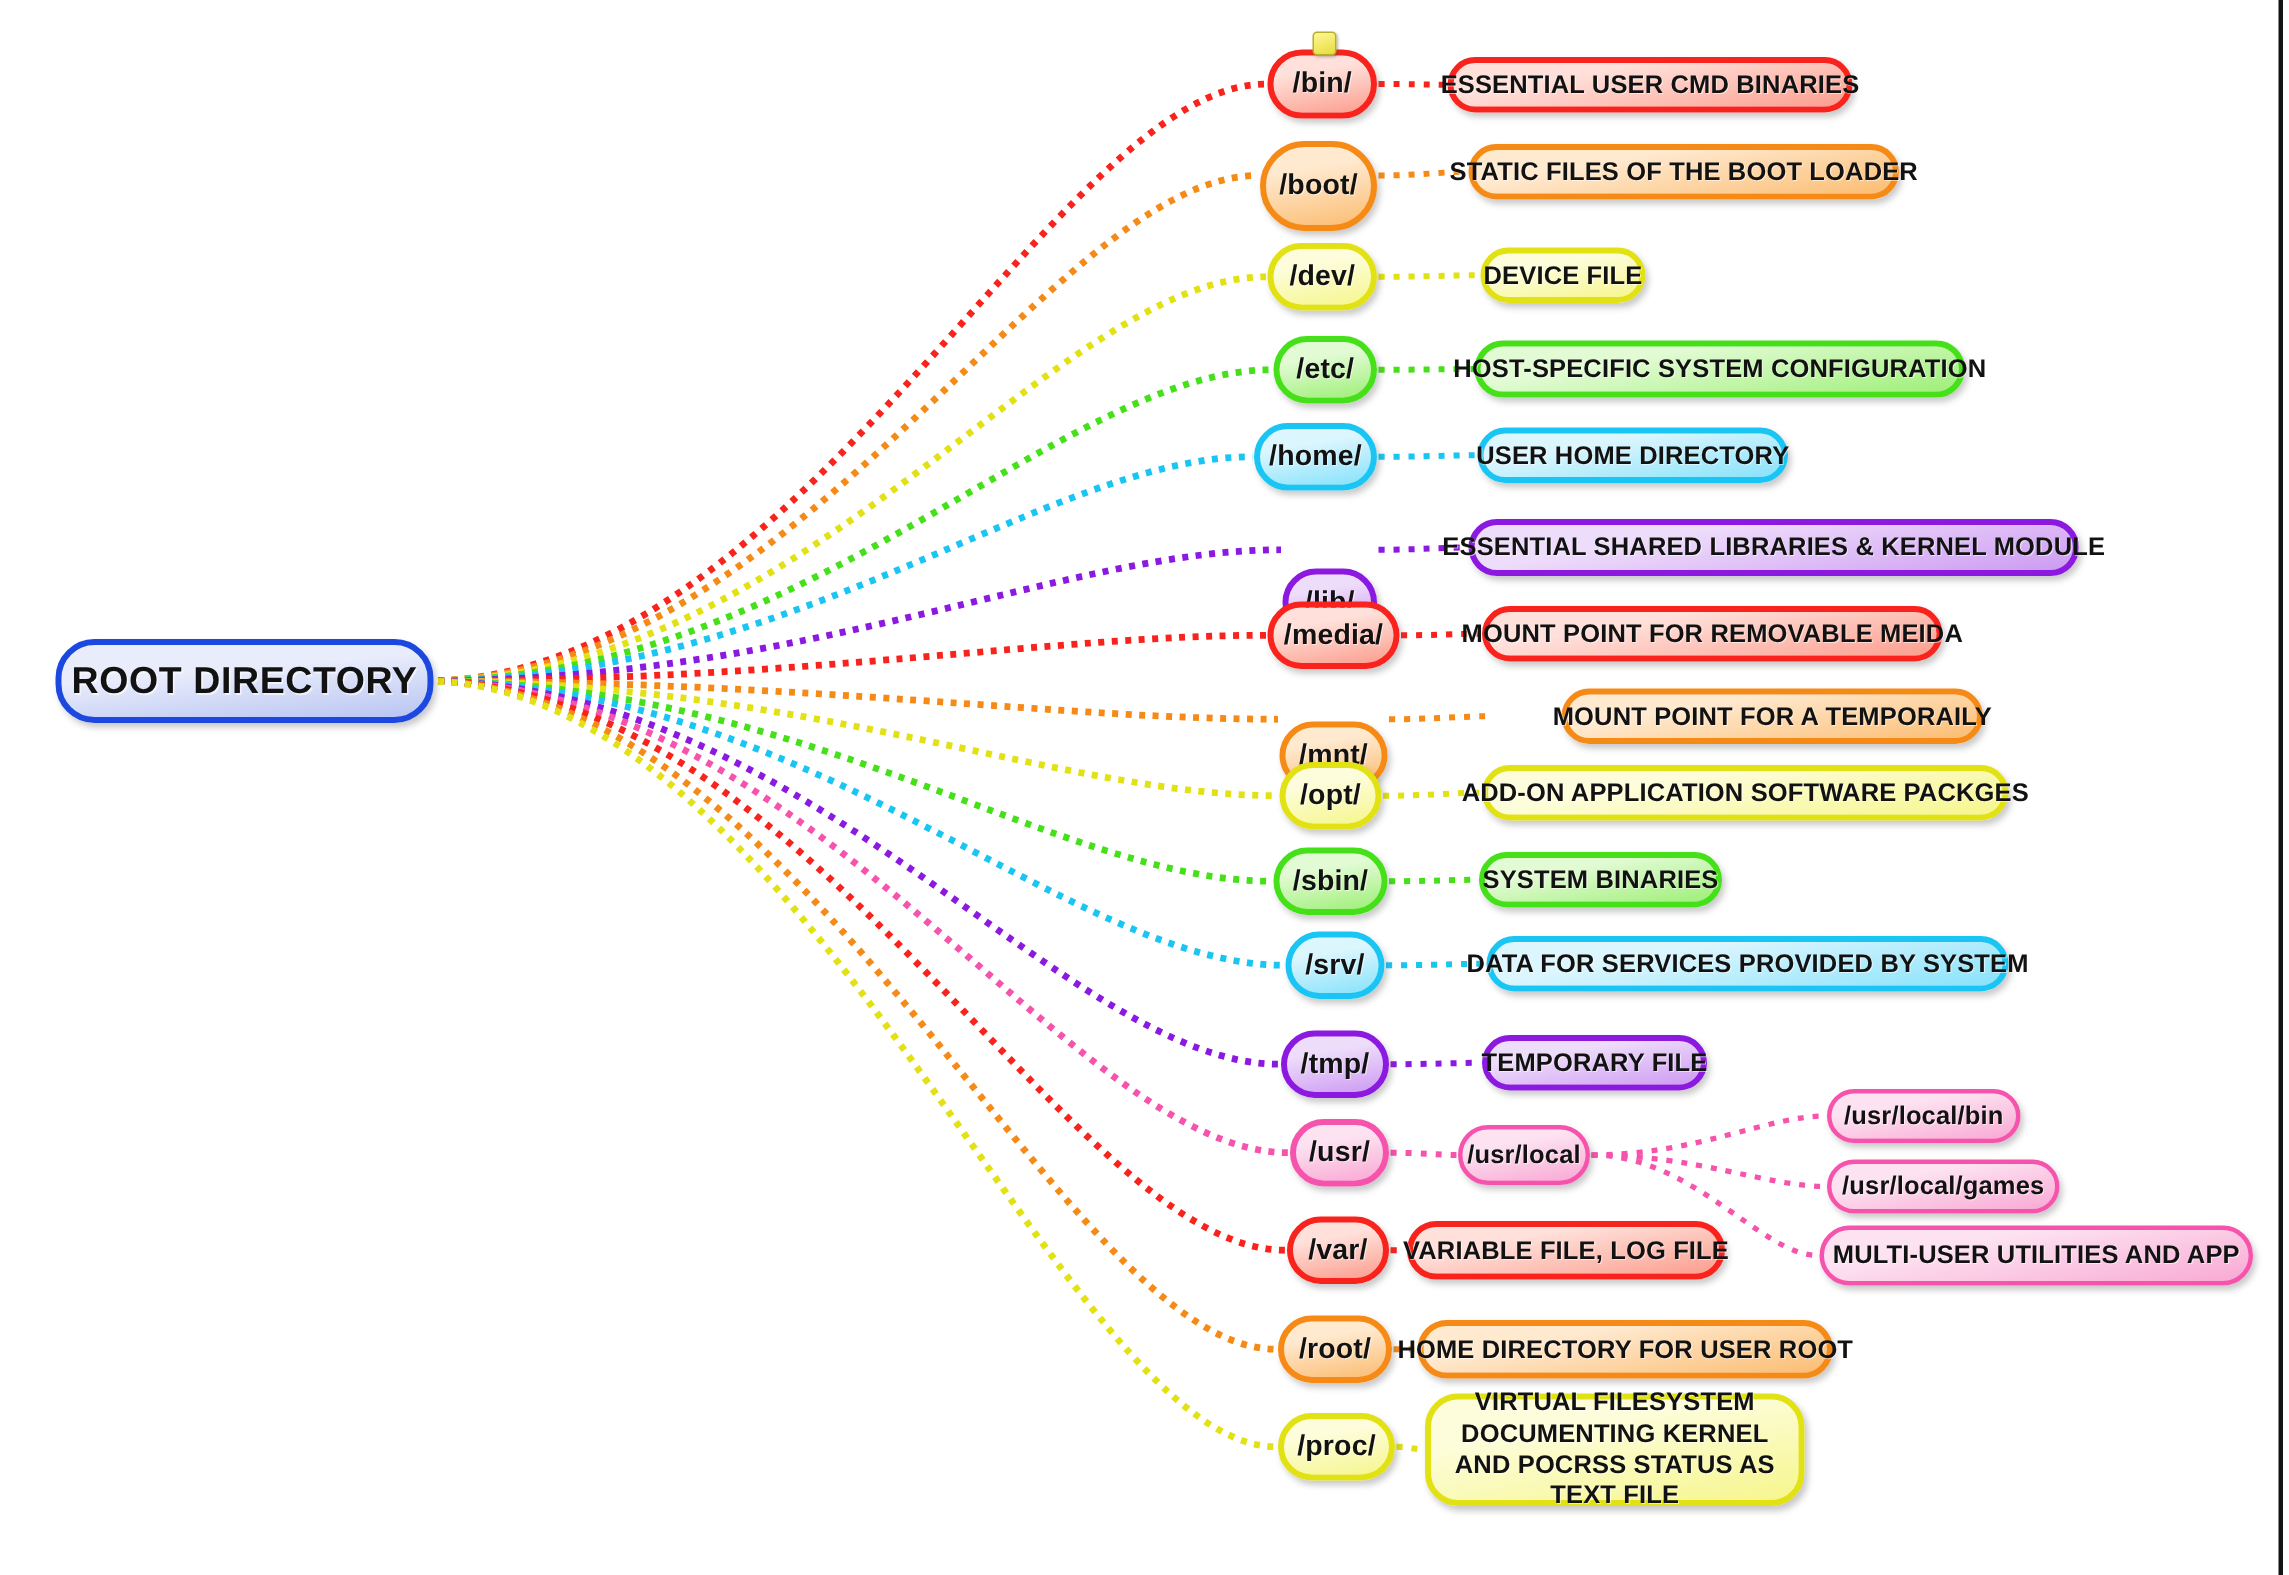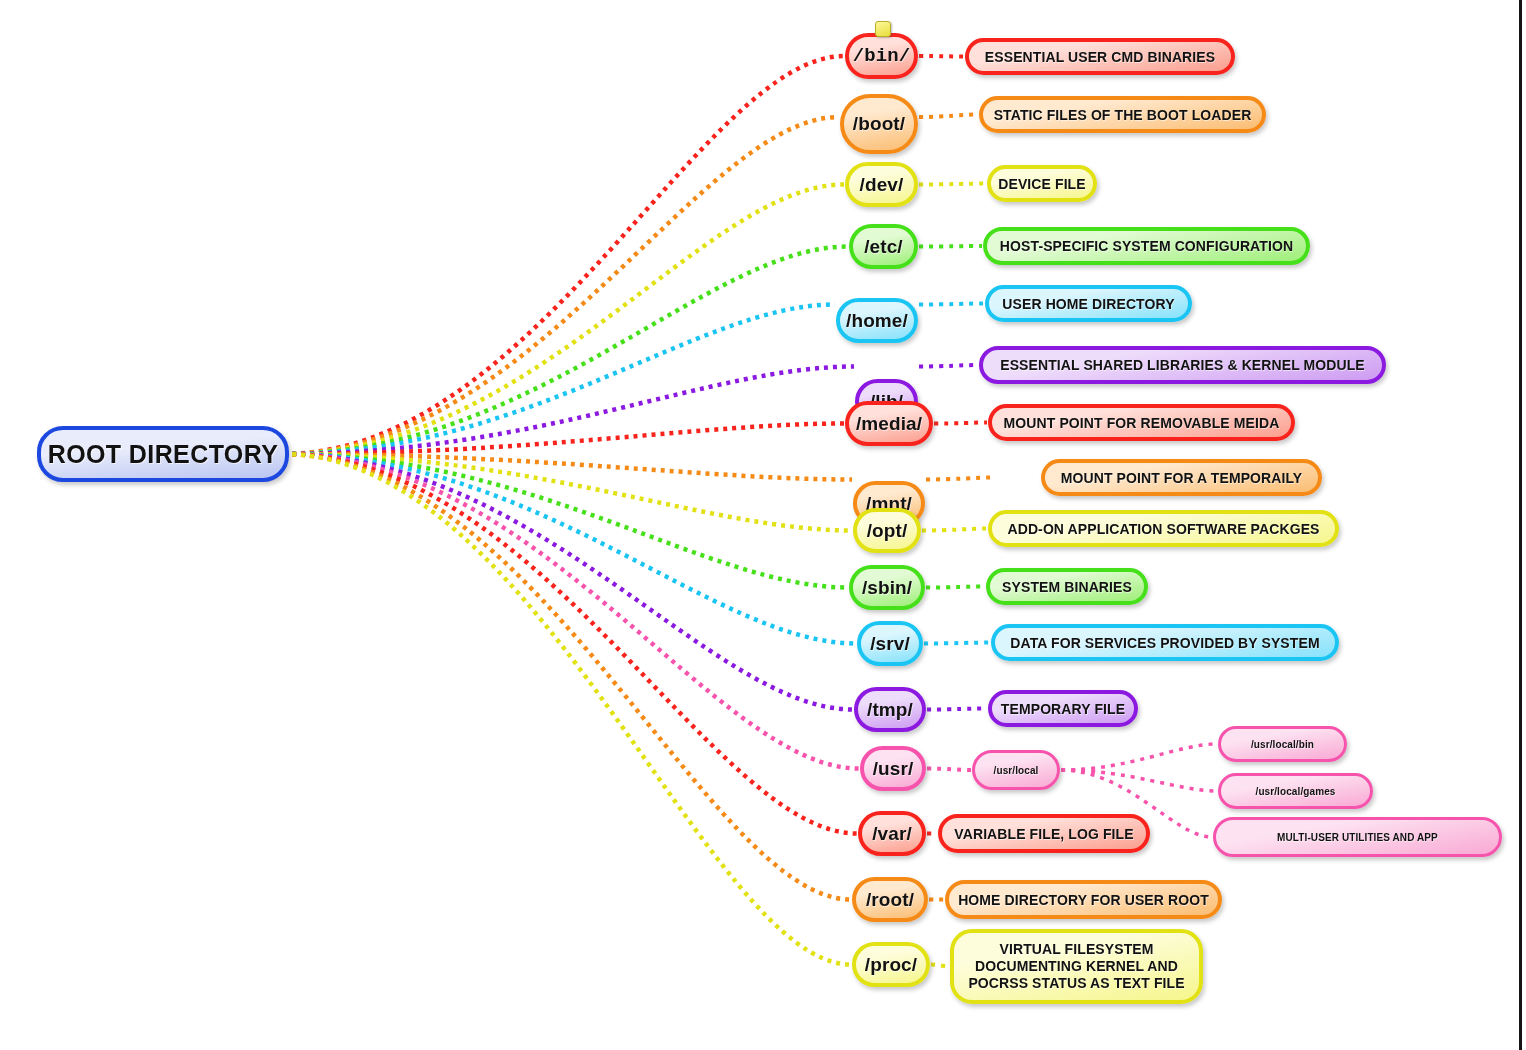--- a/index.html
+++ b/index.html
@@ -47,22 +47,22 @@
   }
   
   #root-node {
     border-width: 4px;
     border-radius: 26px;
     font-size: 25px;
     letter-spacing: 0.4px;
     text-shadow: 1px 1px 0 rgba(255,255,255,0.6);
   }
   .branch-node { border-width: 4px; font-size: 19px; }
-  .leaf-node   { border-width: 4px; font-size: 14px; }
-  .sub-node    { border-width: 3.5px; font-size: 10px; font-weight: bold; }
+  .leaf-node   { border-width: 4px; font-size: 17px; }
+  .sub-node    { border-width: 3.5px; font-size: 17px; font-weight: bold; }
   .badge {
     position: absolute;
     width: 14px;
     height: 14px;
     background: linear-gradient(160deg,#fdf79a 0%, #e8dd3a 100%);
     border: 1.5px solid #b8ae28;
     border-radius: 3px;
     box-shadow: 1px 1px 2px rgba(80,80,80,0.4);
   }
 </style>
@@ -102,30 +102,30 @@
       <path d="M929,899.5 C935.75,899.5 940.25,899.5 944,899.5" fill="none" stroke="#f58a16" stroke-width="4" stroke-linecap="butt" stroke-dasharray="4 6"></path>
       <path d="M283,454 C538.6,454 709,964.5 851,964.5" fill="none" stroke="#e1e114" stroke-width="4.5" stroke-linecap="butt" stroke-dasharray="4 5"></path>
       <path d="M931,964.5 C939.1,964.5 944.5,966.5 949,966.5" fill="none" stroke="#e1e114" stroke-width="4" stroke-linecap="butt" stroke-dasharray="4 6"></path>
       <path d="M927,768.5 C946.8,768.5 960,770 971,770" fill="none" stroke="#f653ad" stroke-width="4" stroke-linecap="butt" stroke-dasharray="4 6"></path>
       <path d="M1061,770 C1131.2,770 1178,744 1217,744" fill="none" stroke="#f653ad" stroke-width="3.5" stroke-linecap="butt" stroke-dasharray="4 6"></path>
       <path d="M1061,770 C1131.2,770 1178,791 1217,791" fill="none" stroke="#f653ad" stroke-width="3.5" stroke-linecap="butt" stroke-dasharray="4 6"></path>
       <path d="M1061,770 C1128.95,770 1174.25,837 1212,837" fill="none" stroke="#f653ad" stroke-width="3.5" stroke-linecap="butt" stroke-dasharray="4 6"></path>
     </svg>
   <div id="nodes">
       <div class="node" id="root-node" style="left: 37px; top: 426px; width: 252px; height: 56px; border-color: rgb(28, 72, 224); background: linear-gradient(175deg, rgb(232, 236, 251) 0%, rgb(232, 236, 251) 38%, rgb(185, 197, 242) 100%);">ROOT DIRECTORY</div>
-      <div class="node branch-node" style="left: 845px; top: 33px; width: 73px; height: 46px; border-color: rgb(248, 35, 28); background: linear-gradient(170deg, rgb(255, 224, 218) 0%, rgb(255, 224, 218) 30%, rgb(251, 158, 142) 100%); font-family: Liberation Mono, monospace;">/bin/</div>
+      <div class="node branch-node" style="left: 845px; top: 33px; width: 73px; height: 46px; border-color: rgb(248, 35, 28); background: linear-gradient(170deg, rgb(255, 224, 218) 0%, rgb(255, 224, 218) 30%, rgb(251, 158, 142) 100%);">/bin/</div>
       <div class="badge" style="left: 874.5px; top: 21px;"></div>
       <div class="node leaf-node" style="left: 965px; top: 38px; width: 270px; height: 37px; border-color: rgb(248, 35, 28); background: linear-gradient(170deg, rgb(255, 224, 218) 0%, rgb(255, 224, 218) 30%, rgb(251, 158, 142) 100%);">ESSENTIAL USER CMD BINARIES</div>
       <div class="node branch-node" style="left: 840px; top: 94px; width: 78px; height: 60px; border-color: rgb(245, 138, 22); background: linear-gradient(170deg, rgb(255, 233, 207) 0%, rgb(255, 233, 207) 30%, rgb(251, 189, 114) 100%);">/boot/</div>
       <div class="node leaf-node" style="left: 979px; top: 96px; width: 287px; height: 37px; border-color: rgb(245, 138, 22); background: linear-gradient(170deg, rgb(255, 233, 207) 0%, rgb(255, 233, 207) 30%, rgb(251, 189, 114) 100%);">STATIC FILES OF THE BOOT LOADER</div>
       <div class="node branch-node" style="left: 845px; top: 162px; width: 73px; height: 45px; border-color: rgb(225, 225, 20); background: linear-gradient(170deg, rgb(253, 253, 219) 0%, rgb(253, 253, 219) 30%, rgb(246, 246, 141) 100%);">/dev/</div>
       <div class="node leaf-node" style="left: 987px; top: 165px; width: 110px; height: 37px; border-color: rgb(225, 225, 20); background: linear-gradient(170deg, rgb(253, 253, 219) 0%, rgb(253, 253, 219) 30%, rgb(246, 246, 141) 100%);">DEVICE FILE</div>
       <div class="node branch-node" style="left: 849px; top: 224px; width: 69px; height: 45px; border-color: rgb(69, 224, 25); background: linear-gradient(170deg, rgb(226, 251, 212) 0%, rgb(226, 251, 212) 30%, rgb(158, 239, 120) 100%);">/etc/</div>
       <div class="node leaf-node" style="left: 983px; top: 227px; width: 327px; height: 38px; border-color: rgb(69, 224, 25); background: linear-gradient(170deg, rgb(226, 251, 212) 0%, rgb(226, 251, 212) 30%, rgb(158, 239, 120) 100%);">HOST-SPECIFIC SYSTEM CONFIGURATION</div>
-      <div class="node branch-node" style="left: 836px; top: 282px; width: 82px; height: 45px; border-color: rgb(26, 197, 243); background: linear-gradient(170deg, rgb(220, 246, 254) 0%, rgb(220, 246, 254) 30%, rgb(135, 226, 251) 100%); margin-top: 16px;">/home/</div>
+      <div class="node branch-node" style="left: 836px; top: 282px; width: 82px; height: 45px; border-color: rgb(26, 197, 243); background: linear-gradient(170deg, rgb(220, 246, 254) 0%, rgb(220, 246, 254) 30%, rgb(135, 226, 251) 100%);">/home/</div>
       <div class="node leaf-node" style="left: 985px; top: 285px; width: 207px; height: 37px; border-color: rgb(26, 197, 243); background: linear-gradient(170deg, rgb(220, 246, 254) 0%, rgb(220, 246, 254) 30%, rgb(135, 226, 251) 100%);">USER HOME DIRECTORY</div>
       <div class="node branch-node" style="left: 855px; top: 344px; width: 63px; height: 45px; border-color: rgb(139, 25, 224); background: linear-gradient(170deg, rgb(238, 220, 251) 0%, rgb(238, 220, 251) 30%, rgb(205, 155, 242) 100%); margin-top: 35px;">/lib/</div>
       <div class="node leaf-node" style="left: 979px; top: 346px; width: 407px; height: 38px; border-color: rgb(139, 25, 224); background: linear-gradient(170deg, rgb(238, 220, 251) 0%, rgb(238, 220, 251) 30%, rgb(205, 155, 242) 100%);">ESSENTIAL SHARED LIBRARIES &amp; KERNEL MODULE</div>
       <div class="node branch-node" style="left: 845px; top: 401px; width: 88px; height: 45px; border-color: rgb(248, 35, 28); background: linear-gradient(170deg, rgb(255, 224, 218) 0%, rgb(255, 224, 218) 30%, rgb(251, 158, 142) 100%);">/media/</div>
       <div class="node leaf-node" style="left: 988px; top: 404px; width: 307px; height: 37px; border-color: rgb(248, 35, 28); background: linear-gradient(170deg, rgb(255, 224, 218) 0%, rgb(255, 224, 218) 30%, rgb(251, 158, 142) 100%);">MOUNT POINT FOR REMOVABLE MEIDA</div>
       <div class="node branch-node" style="left: 853px; top: 457px; width: 72px; height: 45px; border-color: rgb(245, 138, 22); background: linear-gradient(170deg, rgb(255, 233, 207) 0%, rgb(255, 233, 207) 30%, rgb(251, 189, 114) 100%); margin-top: 24px;">/mnt/</div>
       <div class="node leaf-node" style="left: 993px; top: 459px; width: 281px; height: 37px; border-color: rgb(245, 138, 22); background: linear-gradient(170deg, rgb(255, 233, 207) 0%, rgb(255, 233, 207) 30%, rgb(251, 189, 114) 100%); margin-left: 48px;">MOUNT POINT FOR A TEMPORAILY</div>
       <div class="node branch-node" style="left: 853px; top: 508px; width: 68px; height: 45px; border-color: rgb(225, 225, 20); background: linear-gradient(170deg, rgb(253, 253, 219) 0%, rgb(253, 253, 219) 30%, rgb(246, 246, 141) 100%);">/opt/</div>
       <div class="node leaf-node" style="left: 988px; top: 510px; width: 351px; height: 37px; border-color: rgb(225, 225, 20); background: linear-gradient(170deg, rgb(253, 253, 219) 0%, rgb(253, 253, 219) 30%, rgb(246, 246, 141) 100%);">ADD-ON APPLICATION SOFTWARE PACKGES</div>
       <div class="node branch-node" style="left: 849px; top: 565px; width: 76px; height: 45px; border-color: rgb(69, 224, 25); background: linear-gradient(170deg, rgb(226, 251, 212) 0%, rgb(226, 251, 212) 30%, rgb(158, 239, 120) 100%);">/sbin/</div>

